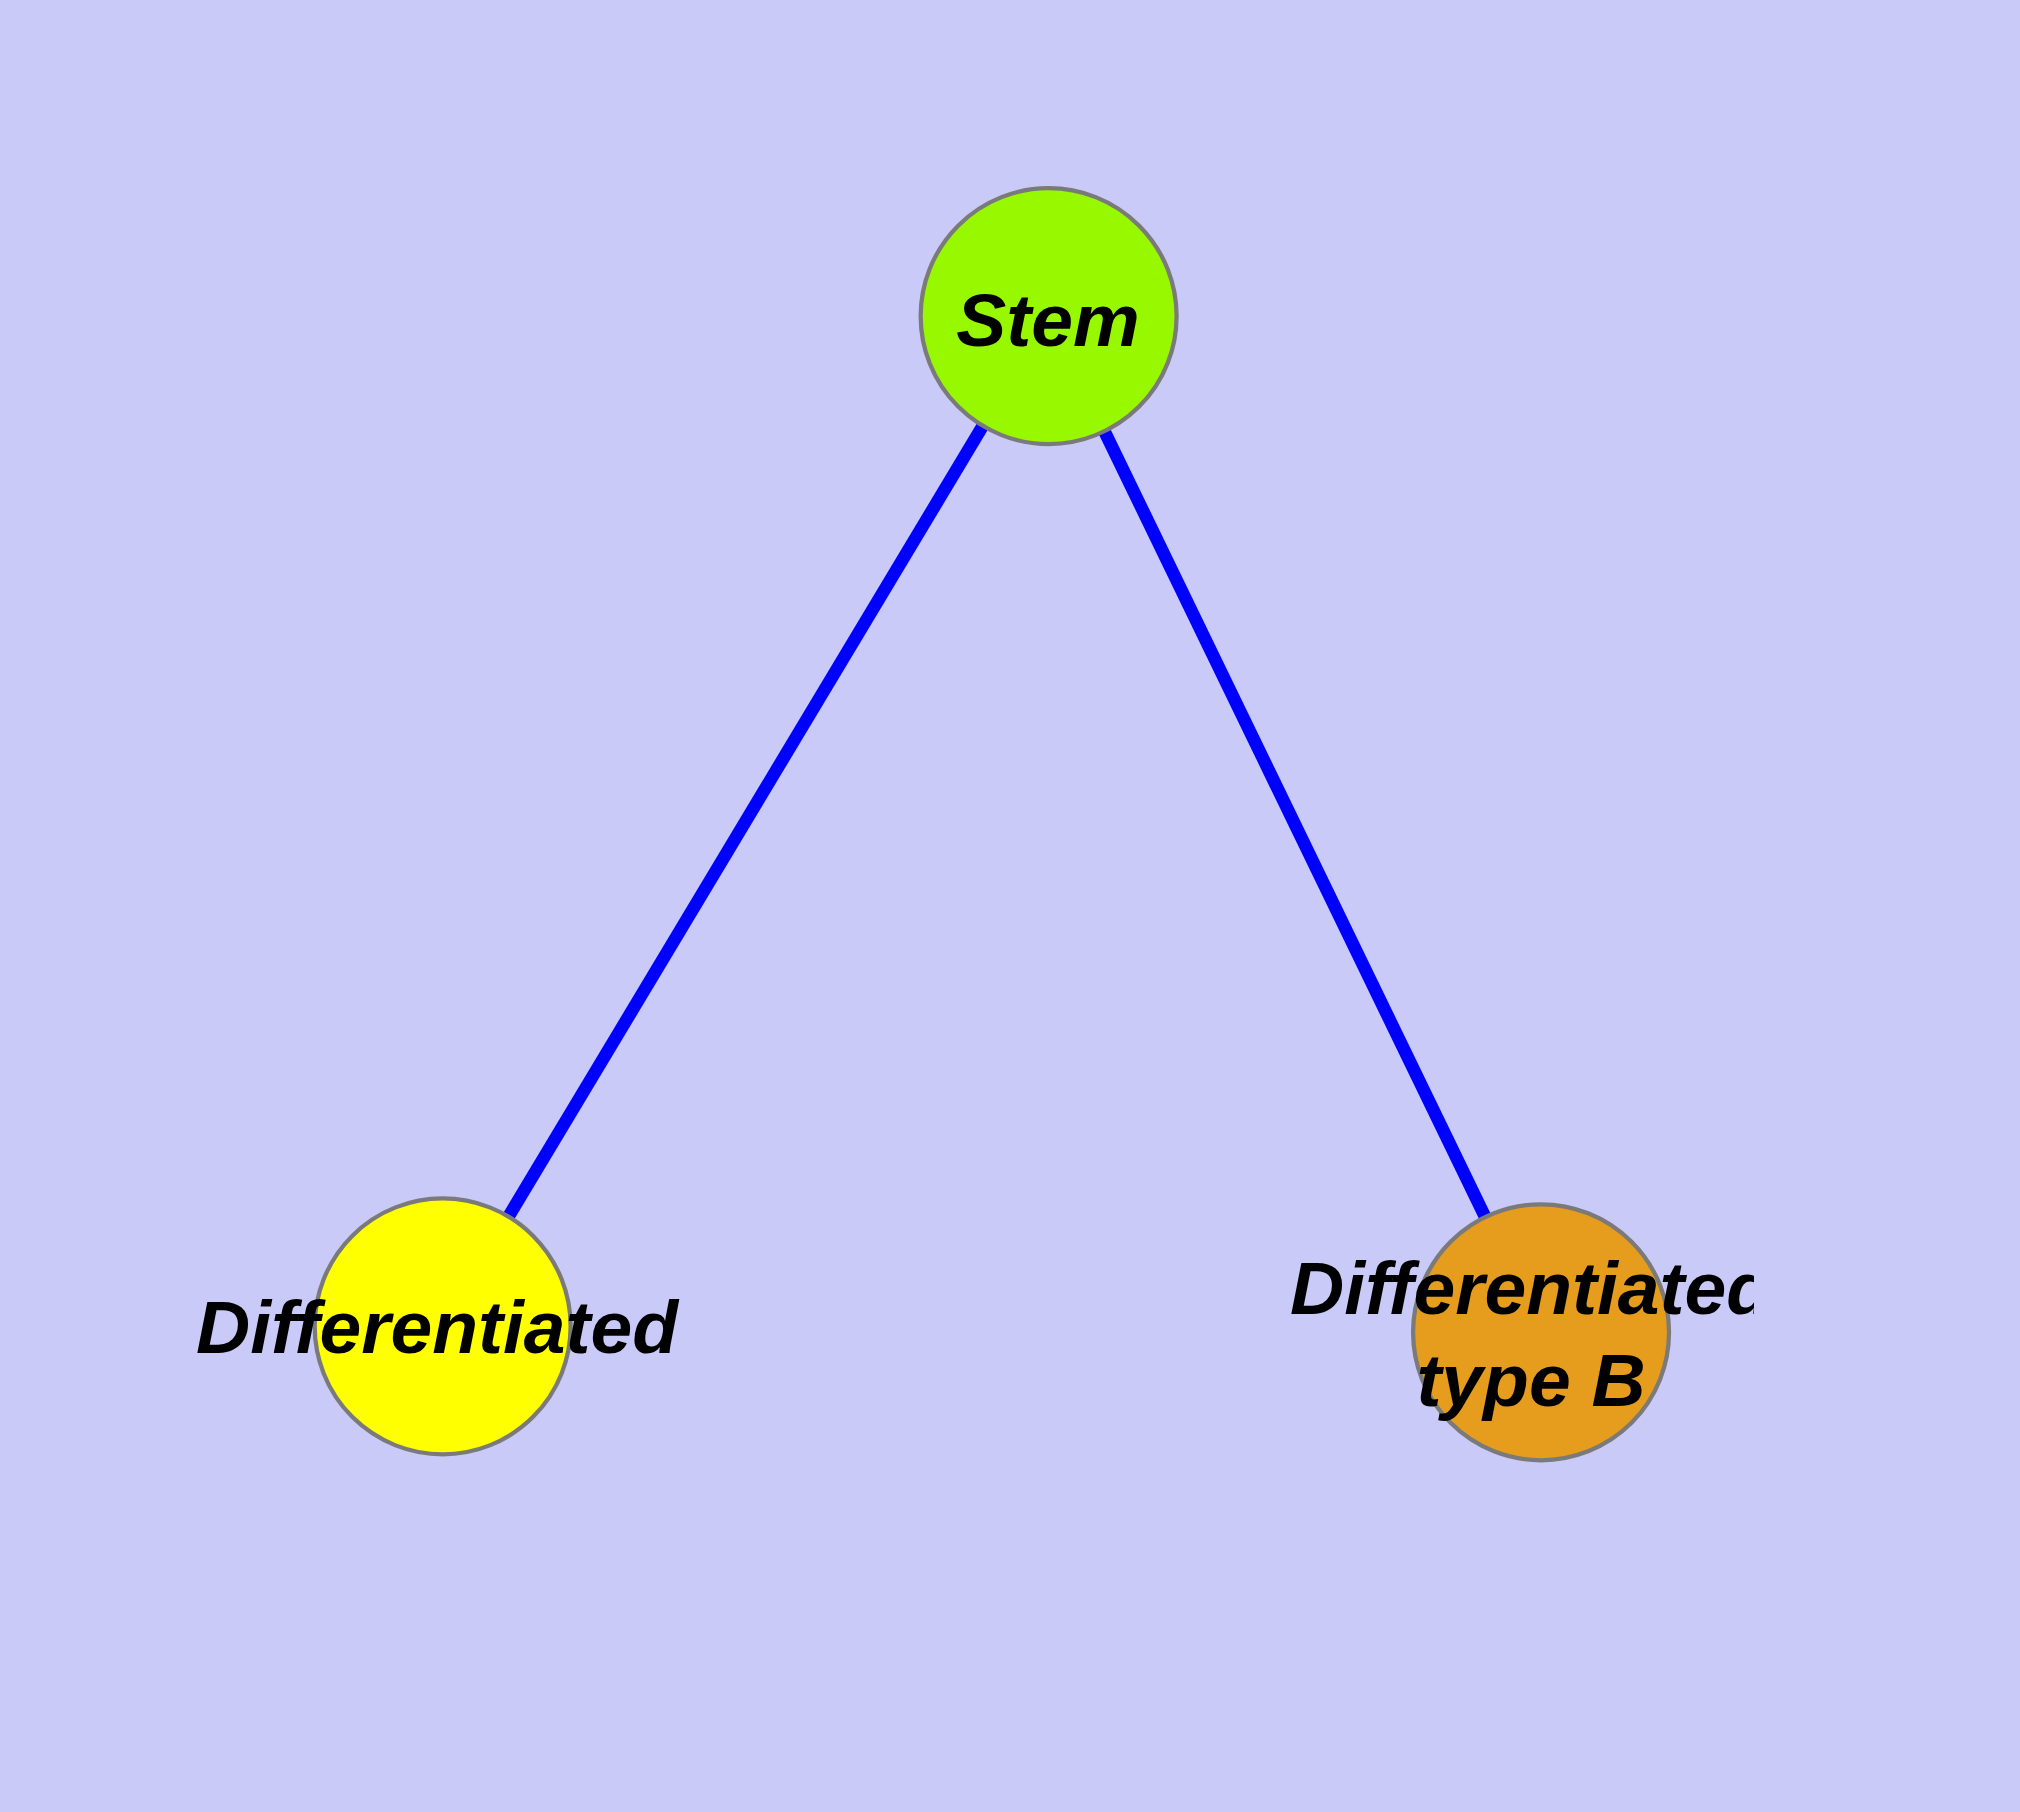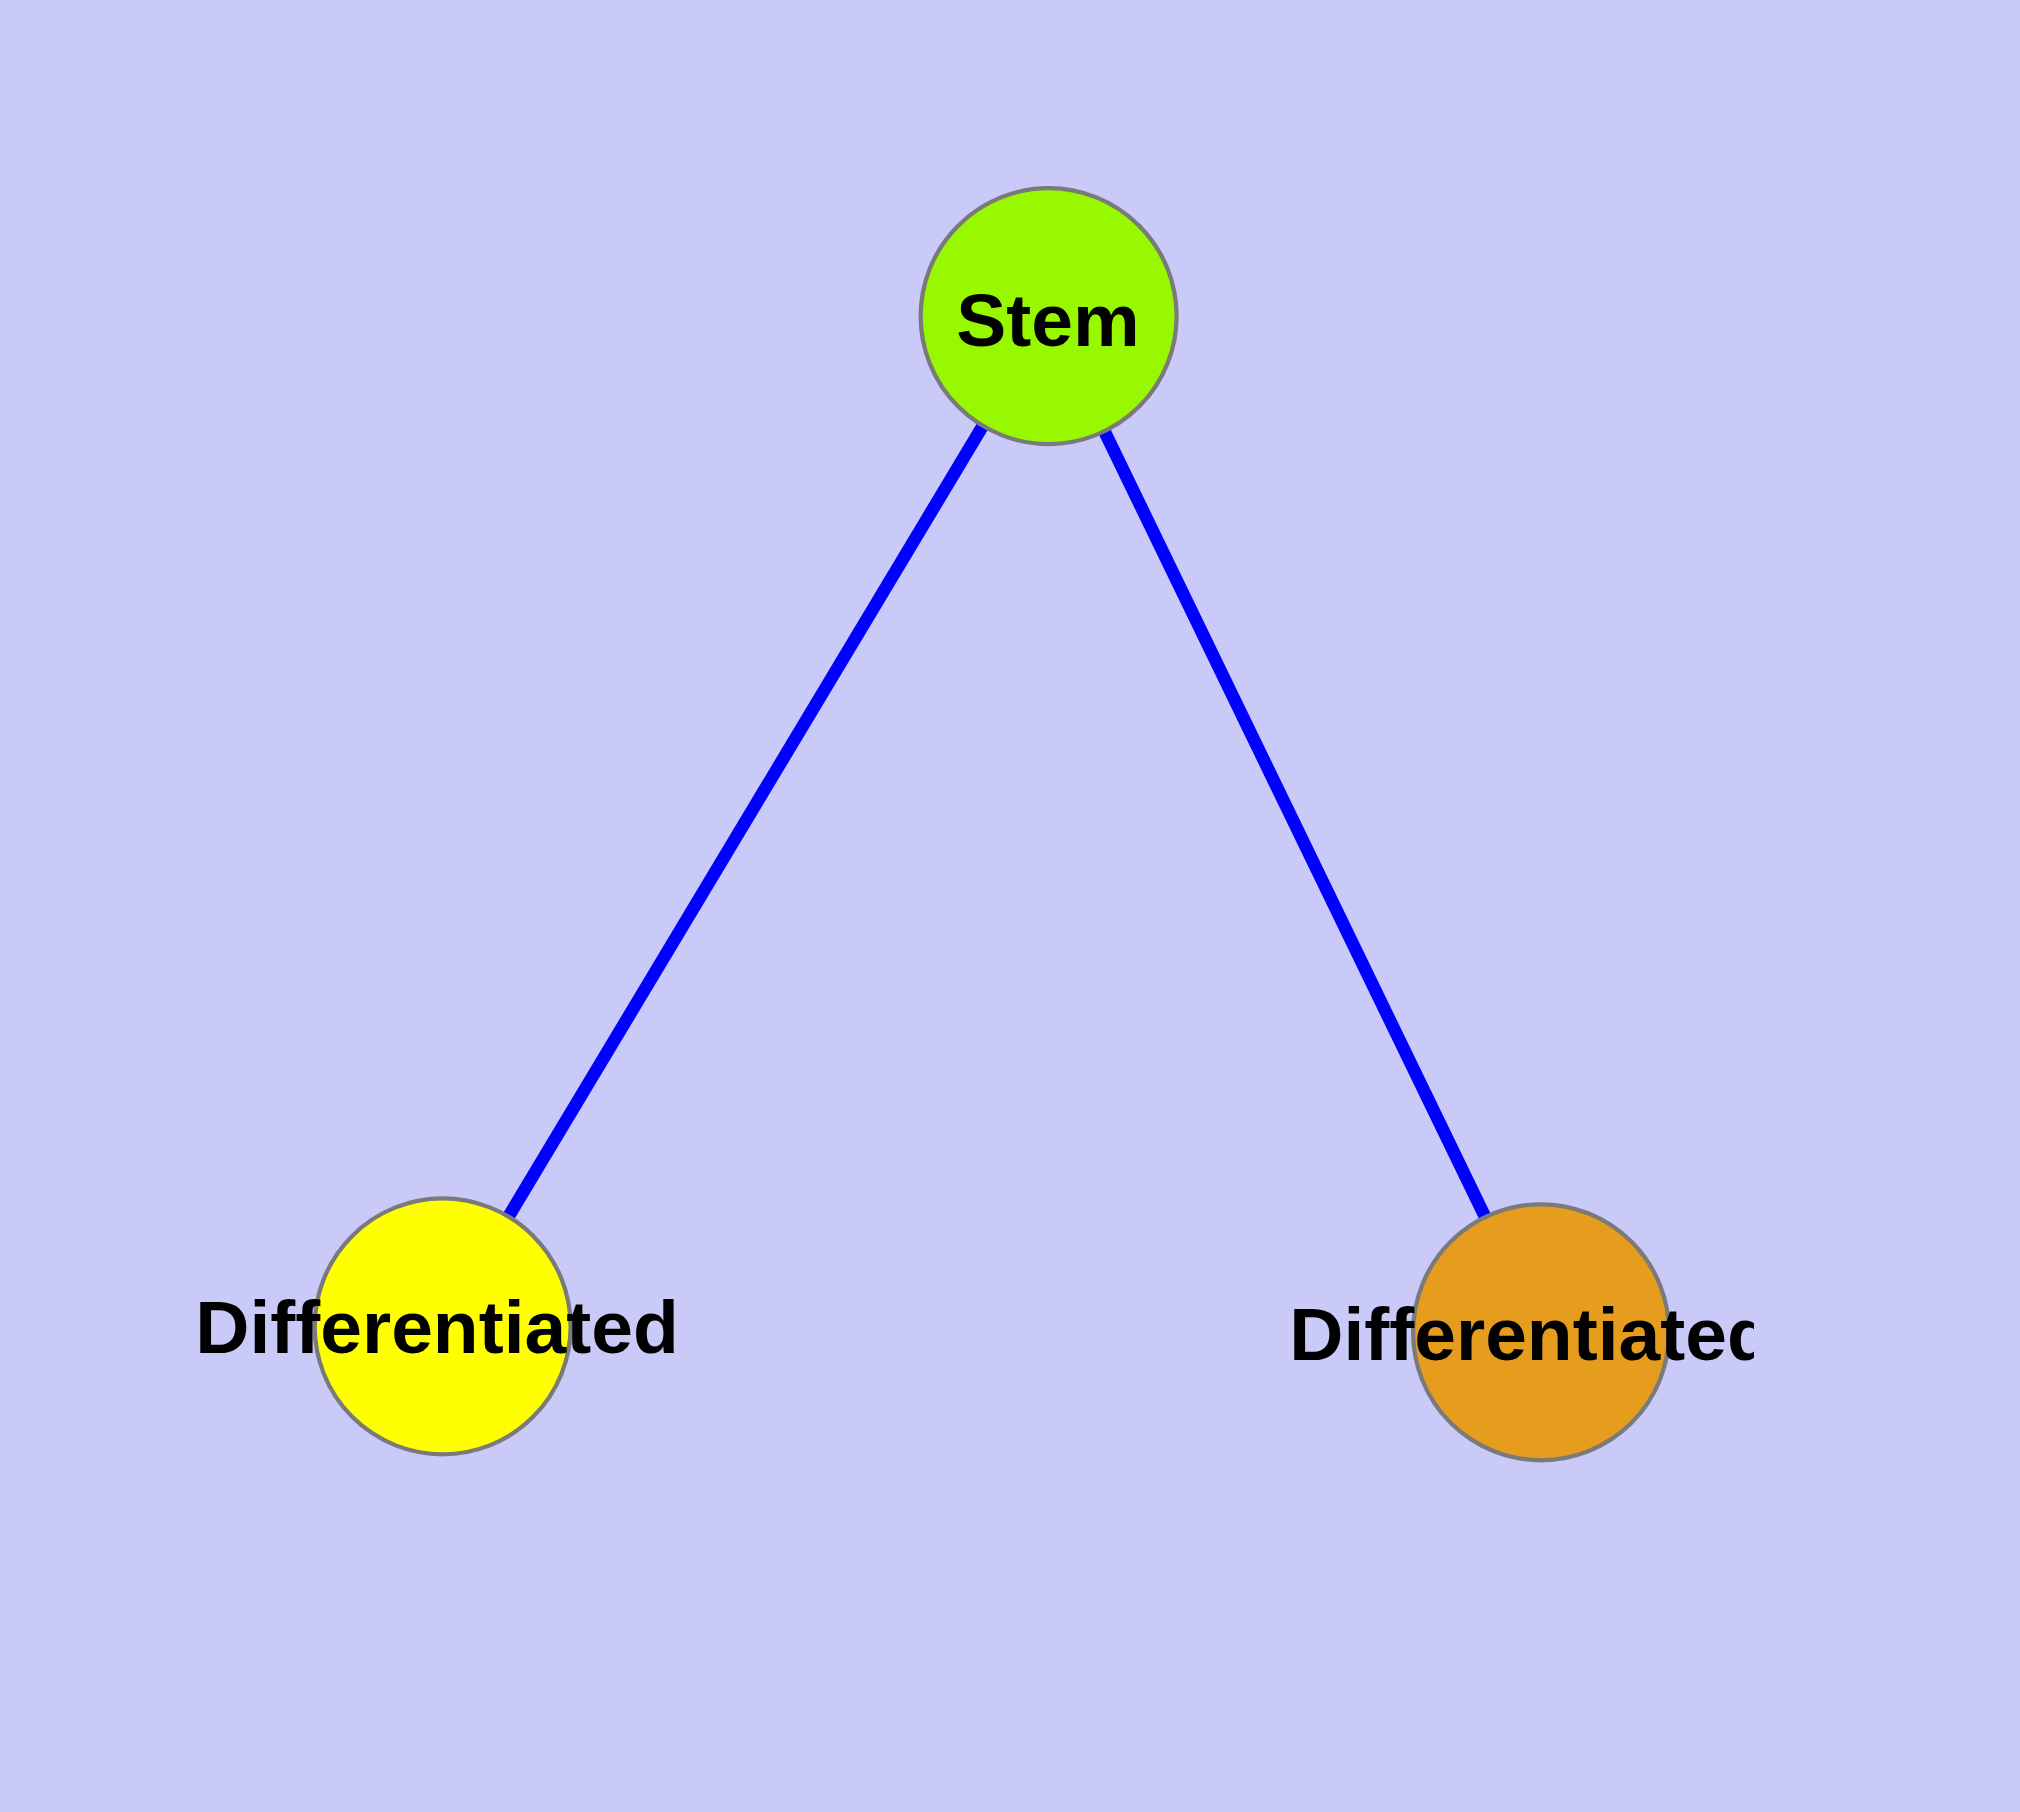--- a/index.html
+++ b/index.html
@@ -6,20 +6,21 @@
     margin: 0;
     padding: 0;
     background: #CACAF8;
   }
   .canvas {
     position: relative;
     width: 1754px;
     height: 1812px;
     overflow: hidden;
     font-family: "Liberation Sans", sans-serif;
+    font-style: italic;
   }
   .canvas svg {
     position: absolute;
     left: 0;
     top: 0;
     display: block;
   }
   .node-label {
     position: absolute;
     transform: translate(-50%, -50%);
@@ -54,16 +55,17 @@
   <div class="node-label" style="left:1048px; top:320px;">
     <div>Stem</div>
   </div>
 
   <div class="node-label" style="left:437px; top:1327px;">
     <div>Differentiated</div>
   </div>
 
   <div class="node-label" style="left:1531px; top:1334px;">
     <div>Differentiated</div>
+    <div>type B</div>
   </div>
 
 </div>
 
 
 </body></html>

